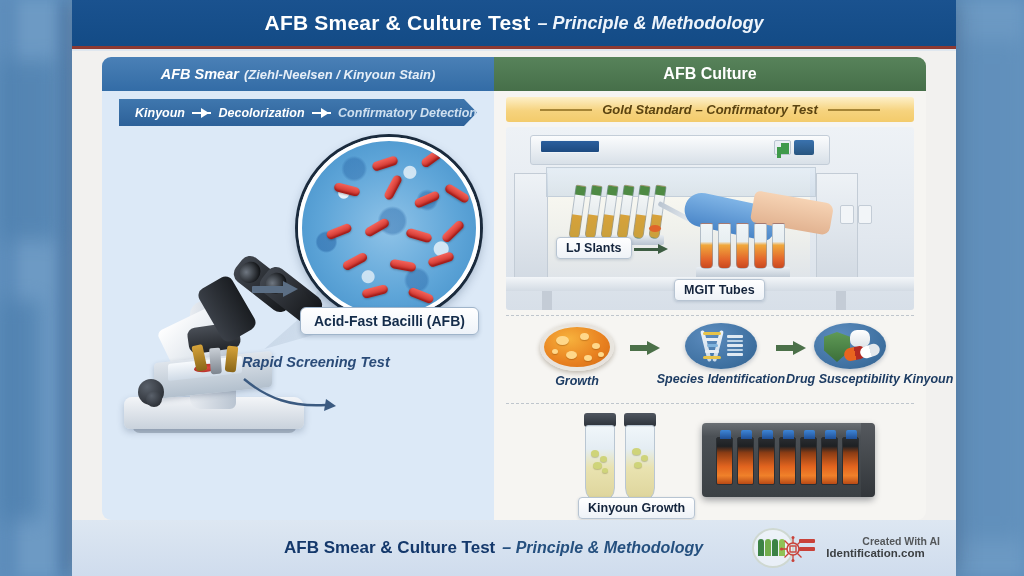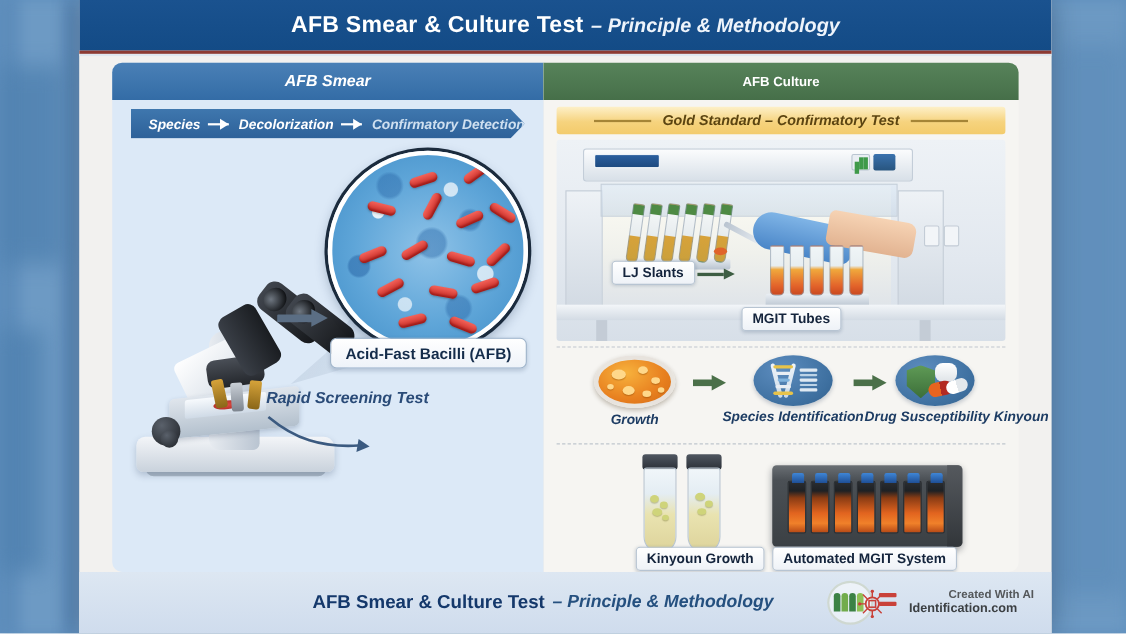--- a/index.html
+++ b/index.html
@@ -91,21 +91,21 @@
     display: flex; align-items: center; justify-content: center;
   }
   .head-blue  { background: linear-gradient(180deg,#4a80b6,#336ca6); border-radius: 9px 0 0 0; }
   .head-green { background: linear-gradient(180deg,#57835a,#466f49); border-radius: 0 9px 0 0; }
   .head-blue .h-main {
     color: #fff; font-size: 14.5px; font-weight: bold; font-style: italic;
   }
   .head-blue .h-sub {
     color: #e6eff8; font-size: 13px; font-style: italic; font-weight: bold; margin-left: 5px;
   }
-  .head-green .h-main { color: #fff; font-size: 12px; font-weight: bold; }
+  .head-green .h-main { color: #fff; font-size: 16px; font-weight: bold; }
 
   
   .flow {
     position: absolute; left: 17px; top: 42px;
     width: 358px; height: 27px;
     background: linear-gradient(180deg,#3f77ae,#2d6199);
     clip-path: polygon(0 0, calc(100% - 13px) 0, 100% 50%, calc(100% - 13px) 100%, 0 100%);
     display: flex; align-items: center; padding-left: 16px; gap: 7px;
   }
   .flow .step { color:#ffffff; font-size: 12.5px; font-weight: bold; font-style: italic; white-space: nowrap; }
@@ -553,24 +553,25 @@
     </div>
     <div class="title-rule"></div>
     <div class="title-rule2"></div>
 
     <div class="panels">
 
       <div class="panel panel-left">
 
         <div class="panel-head head-blue">
           <span class="h-main">AFB Smear</span>
+          <span class="h-sub">(Ziehl-Neelsen / Kinyoun Stain)</span>
         </div>
 
         <div class="flow">
-          <span class="step">Species</span>
+          <span class="step">Kinyoun</span>
           <span class="arrow"></span>
           <span class="step">Decolorization</span>
           <span class="arrow"></span>
           <span class="step dim">Confirmatory Detection</span>
         </div>
 
         <div class="scope-wrap">
 
           <div class="cone"></div>
 
@@ -757,21 +758,20 @@
             <span class="bay" style="left:35px;"></span>
             <span class="bay" style="left:56px;"></span>
             <span class="bay" style="left:77px;"></span>
             <span class="bay" style="left:98px;"></span>
             <span class="bay" style="left:119px;"></span>
             <span class="bay" style="left:140px;"></span>
             <span class="mgit-side"></span>
           </div>
 
           <div class="tag" style="left:72px;top:88px;">Kinyoun Growth</div>
-          <div class="tag" style="left:196px;top:88px;">Automated MGIT System</div>
         </div>
       </div>
     </div>
 
     <div class="footer">
       <span class="f1">AFB Smear &amp; Culture Test</span>
       <span class="f2">– Principle &amp; Methodology</span>
 
       <div class="wm">
         <div class="wm-logo">

